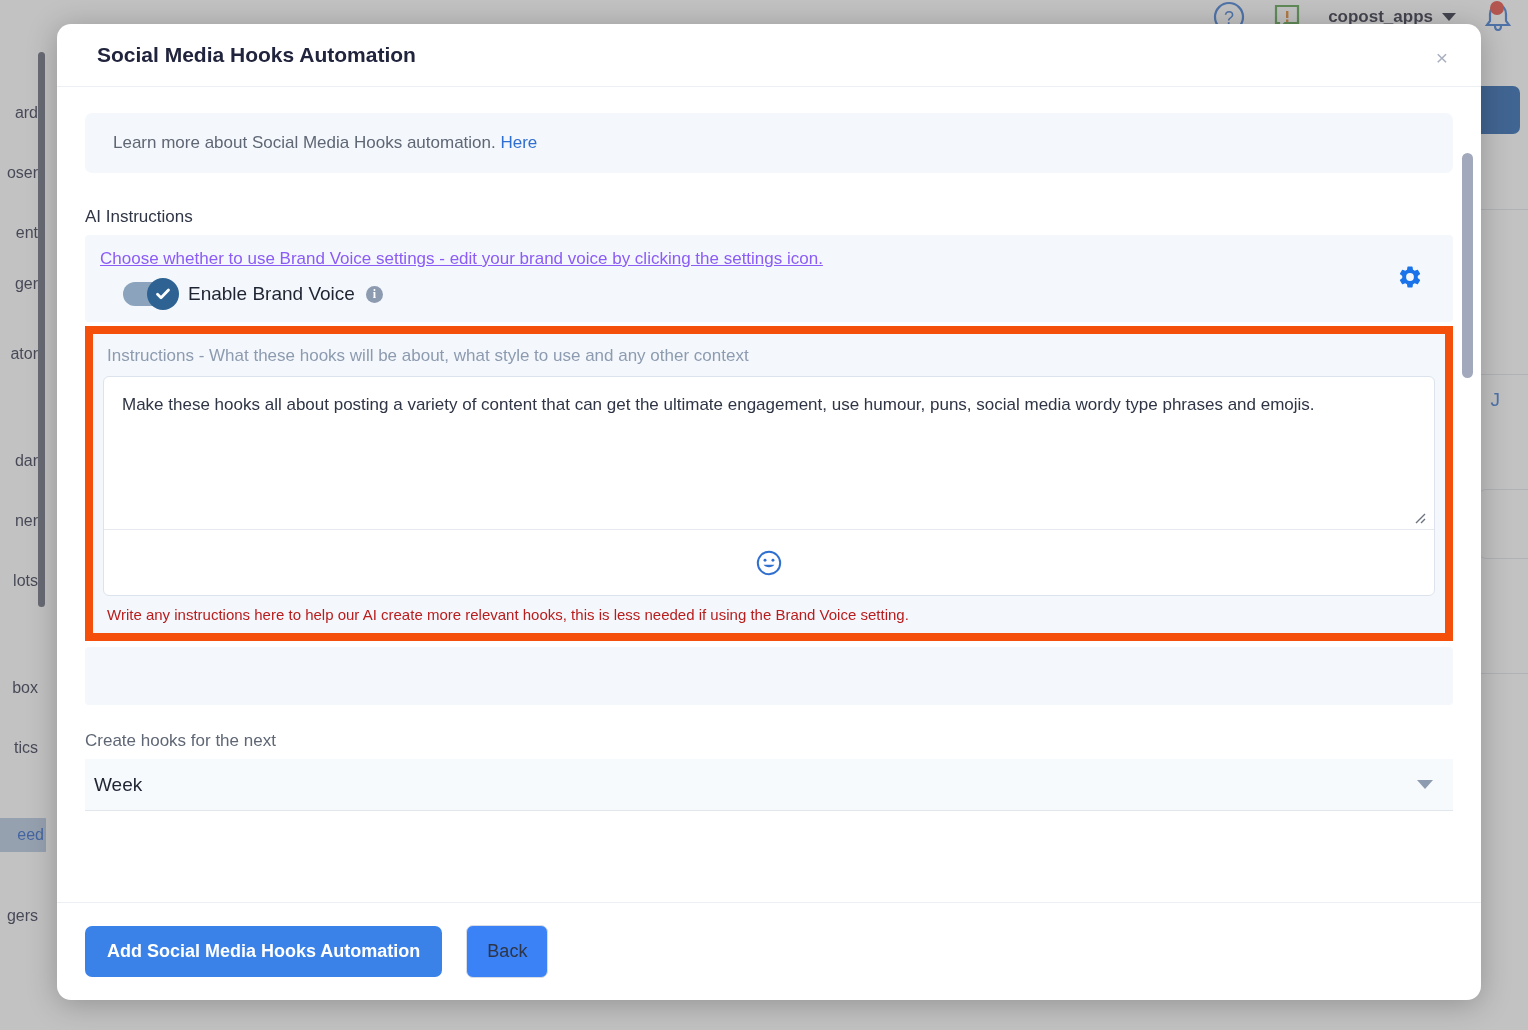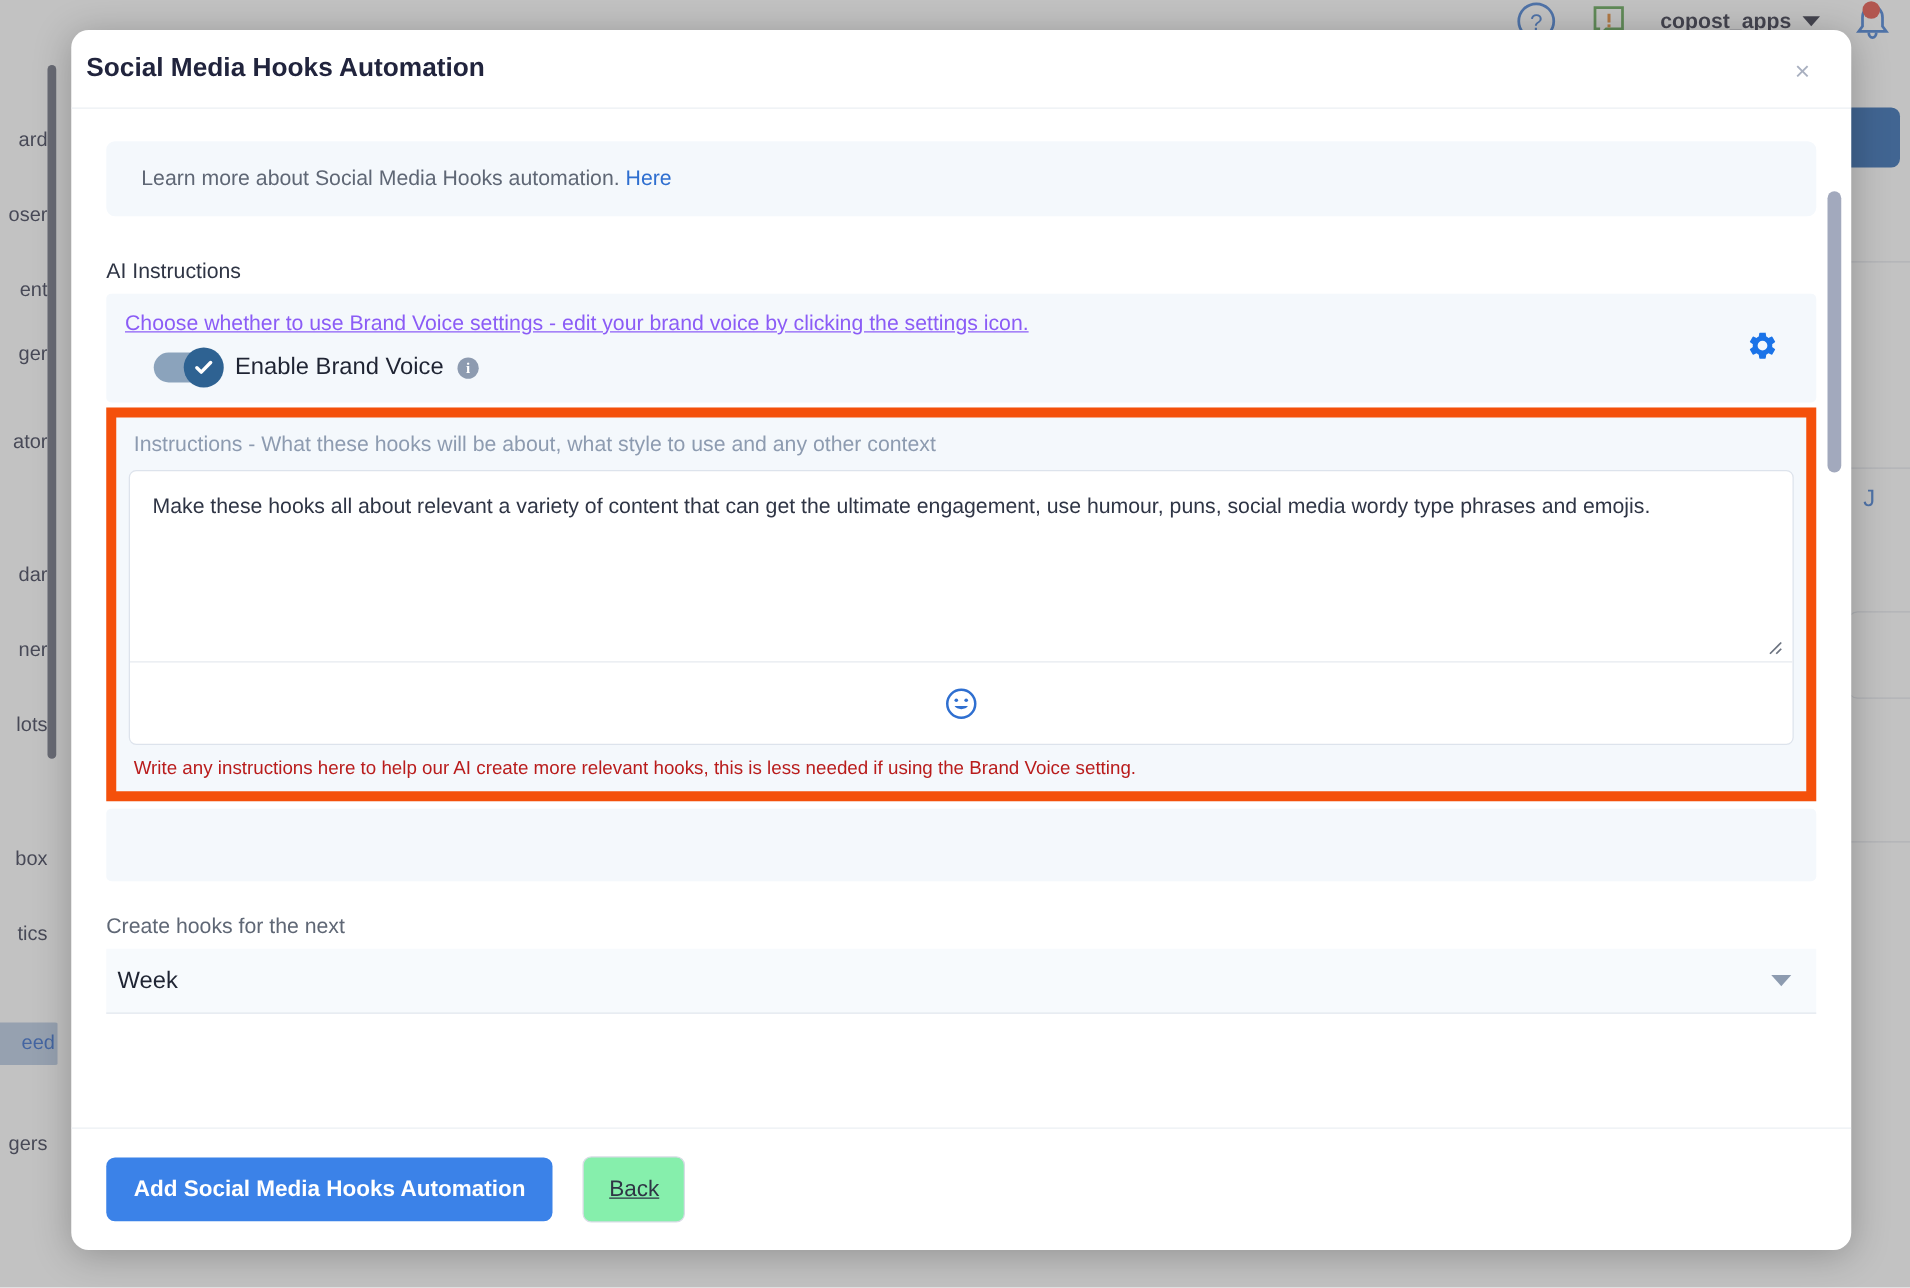--- a/index.html
+++ b/index.html
@@ -173,21 +173,21 @@
     flex-direction: column;
   }
 
   #modal-header {
     position: relative;
     height: 63px;
     flex: 0 0 63px;
     display: flex;
     align-items: center;
     border-bottom: 1px solid #eceff3;
-    padding: 0 12px;
+    padding: 0 40px;
   }
   #modal-title {
     font-size: 21px;
     font-weight: bold;
     color: #21243d;
   }
   #modal-close {
     position: absolute;
     right: 26px;
     top: 20px;
@@ -394,29 +394,28 @@
     color: #ffffff;
     font-size: 18px;
     font-weight: bold;
     border: none;
     border-radius: 7px;
     padding: 15px 22px;
     cursor: pointer;
     font-family: "Liberation Sans", sans-serif;
   }
   #back-button {
-    background: #86efac;
+    background: #3b82f6;
     color: #2f3545;
     font-size: 18px;
     border: 1px solid #d7dce5;
     border-radius: 7px;
     padding: 15px 20px;
     cursor: pointer;
     font-family: "Liberation Sans", sans-serif;
-    text-decoration: underline;
   }
 </style>
 </head>
 <body>
 
 <div id="app-background">
 
   <div id="bg-content">
     <div id="bg-primary-button">on</div>
     <div id="bg-divider"></div>
@@ -531,21 +530,21 @@
           <path fill="#1a73e8" d="M19.14 12.94c.04-.3.06-.61.06-.94s-.02-.64-.07-.94l2.03-1.58a.49.49 0 0 0 .12-.61l-1.92-3.32a.49.49 0 0 0-.59-.22l-2.39.96a7.03 7.03 0 0 0-1.62-.94l-.36-2.54a.48.48 0 0 0-.48-.41h-3.84a.48.48 0 0 0-.47.41l-.36 2.54c-.59.24-1.13.56-1.62.94l-2.39-.96a.48.48 0 0 0-.59.22L2.74 8.87a.48.48 0 0 0 .12.61l2.03 1.58c-.05.3-.09.63-.09.94s.02.64.07.94l-2.03 1.58a.49.49 0 0 0-.12.61l1.92 3.32c.12.22.37.29.59.22l2.39-.96c.5.38 1.03.7 1.62.94l.36 2.54c.05.24.25.41.48.41h3.84c.24 0 .44-.17.47-.41l.36-2.54c.59-.24 1.13-.56 1.62-.94l2.39.96c.22.08.47 0 .59-.22l1.92-3.32a.49.49 0 0 0-.12-.61l-2.02-1.58zM12 15.6A3.6 3.6 0 1 1 12 8.4a3.6 3.6 0 0 1 0 7.2z"></path>
         </svg>
       </span>
     </div>
 
     <div id="instructions-highlight">
       <div class="instructions-legend">Instructions - What these hooks will be about, what style to use and any other context</div>
 
       <div id="instructions-box">
         <div id="instructions-textarea">
-          <span>Make these hooks all about relevant a variety of content that can get the ultimate engagement, use humour, puns, social media wordy type phrases and emojis.</span>
+          <span>Make these hooks all about posting a variety of content that can get the ultimate engagement, use humour, puns, social media wordy type phrases and emojis.</span>
           <span id="textarea-resize-grip">
             <svg width="16" height="16" viewBox="0 0 16 16">
               <path d="M15 6 L6 15 M15 11 L11 15" stroke="#6c7380" stroke-width="1.4" fill="none"></path>
             </svg>
           </span>
         </div>
         <div id="instructions-toolbar">
           <span id="emoji-button">
             <svg width="28" height="28" viewBox="0 0 24 24">
               <circle cx="12" cy="12" r="9.6" fill="none" stroke="#2f6fd0" stroke-width="1.7"></circle>

